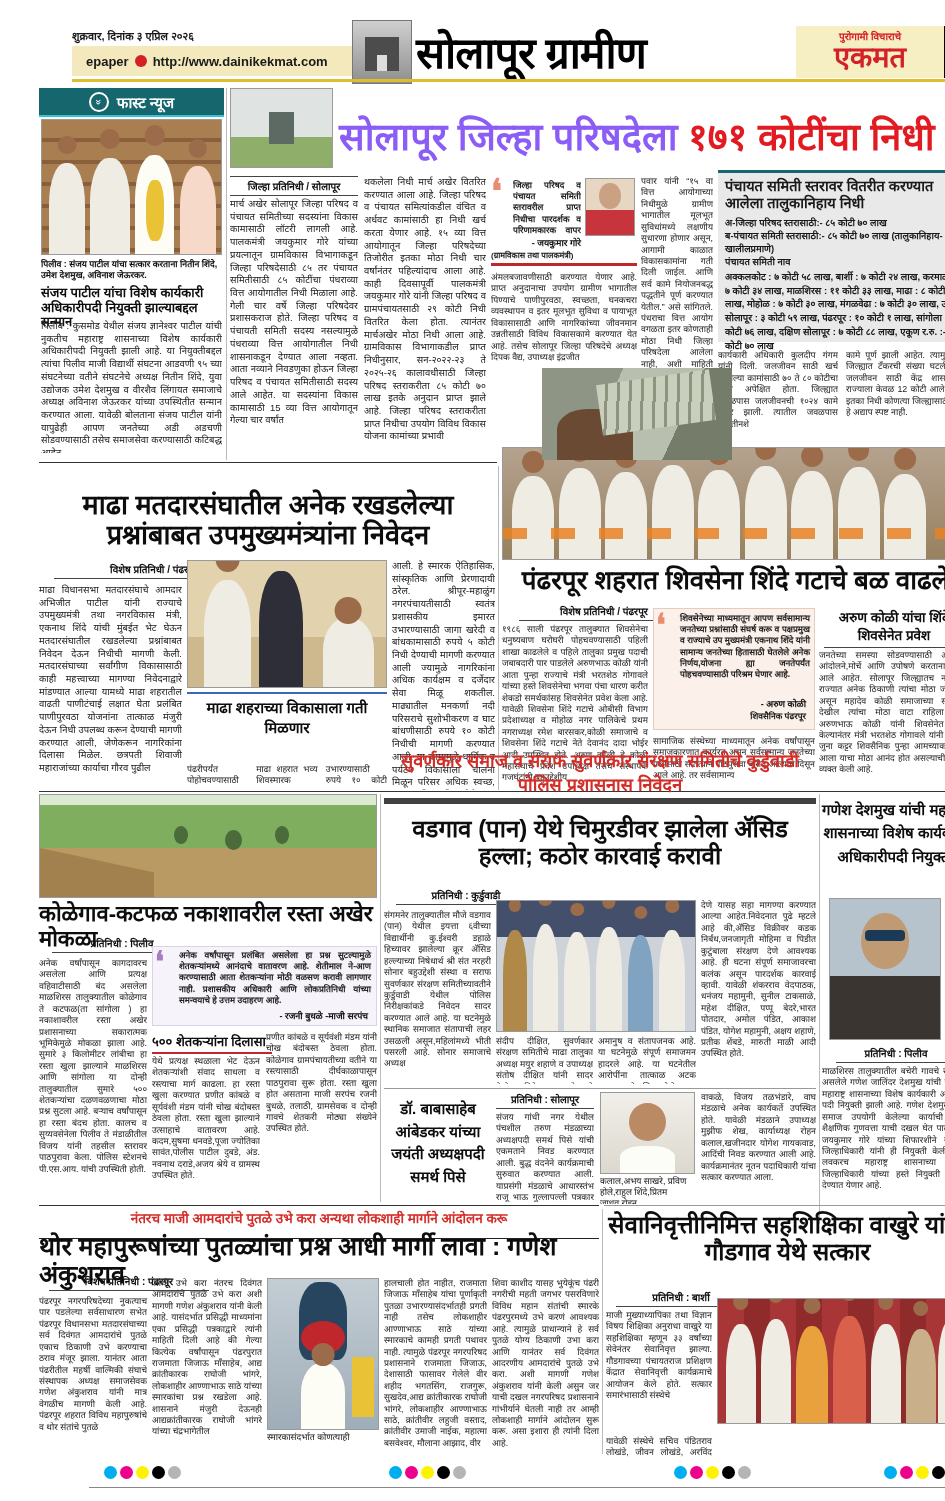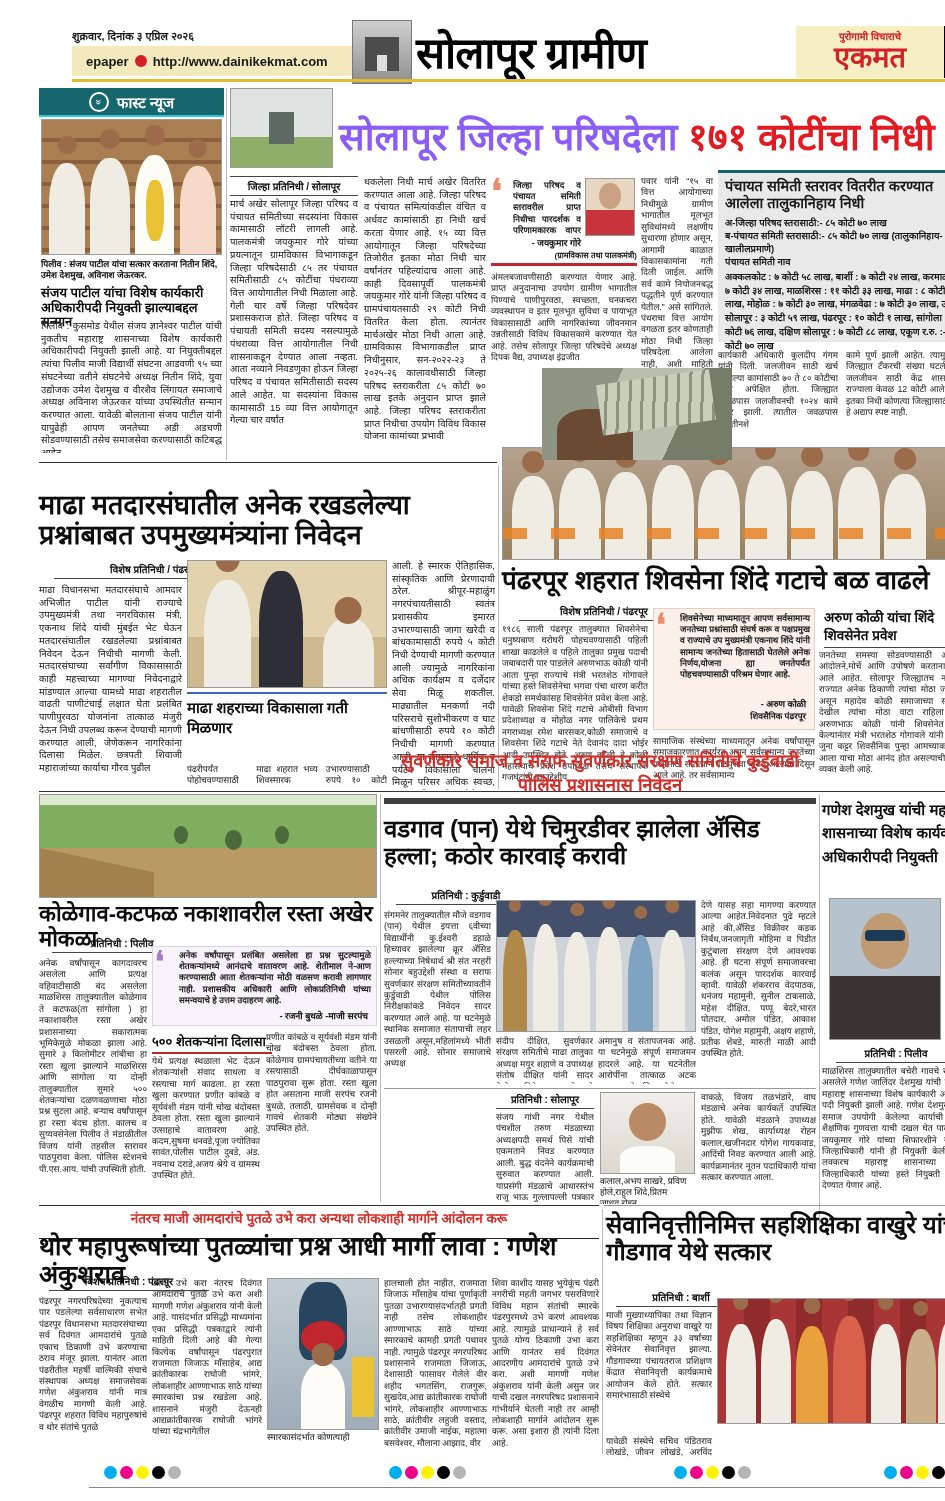--- a/index.html
+++ b/index.html
@@ -2,21 +2,21 @@
 <html><head>
 <meta charset="utf-8">
 <style>
   html,body{margin:0;padding:0;background:#fff;}
   #page{position:relative;width:945px;height:1501px;background:#fff;overflow:hidden;
         font-family:Liberation Sans, sans-serif;color:#1a1a1a;margin-left:24px;}
   .abs{position:absolute;}
   .b{font-size:9.5px;line-height:1.34;text-align:justify;color:#222;overflow:hidden;}
   .b2{font-size:8.8px;line-height:1.3;text-align:justify;color:#222;overflow:hidden;}
   .hl{font-weight:800;color:#0d0d0d;line-height:1.12;}
-  .center{}
+  .center{text-align:center;}
   .byline{font-weight:bold;font-size:10px;text-align:center;color:#111;border-bottom:1px solid #444;padding-bottom:2px;}
   .kicker{color:#d42d28;font-weight:800;text-align:center;}
   .rule{position:absolute;background:#333;}
   .vrule{position:absolute;background:#bbb;width:1px;}
   .photo{position:absolute;overflow:hidden;border:1px solid #9a9a9a;box-sizing:border-box;}
   .sil{position:absolute;bottom:0;border-radius:45% 45% 0 0;background:#efece4;}
   .sil::before{content:"";position:absolute;top:-30%;left:50%;transform:translateX(-50%);
                width:52%;padding-top:52%;border-radius:50%;background:#9c6b4a;}
   .caption{font-size:8.8px;line-height:1.25;font-weight:bold;color:#111;overflow:hidden;}
   .qmark{font-weight:900;line-height:0.8;}
@@ -86,21 +86,21 @@
     <span style="color:#8b5cf6;">सोलापूर जिल्हा परिषदेला </span><span style="color:#e21b22;">१७१ कोटींचा निधी</span>
   </div>
   <div class="byline abs" style="left:206px;top:176px;width:128px;border-top:1px solid #444;padding-top:2px;">जिल्हा प्रतिनिधी / सोलापूर</div>
   <div class="b abs" style="left:206px;top:198px;width:128px;height:258px;">मार्च अखेर सोलापूर जिल्हा परिषद व पंचायत समितीच्या सदस्यांना विकास कामासाठी लॉटरी लागली आहे. पालकमंत्री जयकुमार गोरे यांच्या प्रयत्नातून ग्रामविकास विभागाकडून जिल्हा परिषदेसाठी ८५ तर पंचायत समितीसाठी ८५ कोटींचा पंधराव्या वित्त आयोगातील निधी मिळाला आहे. गेली चार वर्षे जिल्हा परिषदेवर प्रशासकराज होते. जिल्हा परिषद व पंचायती समिती सदस्य नसल्यामुळे पंधराव्या वित्त आयोगातील निधी शासनाकडून देण्यात आला नव्हता. आता नव्याने निवडणुका होऊन जिल्हा परिषद व पंचायत समितीसाठी सदस्य आले आहेत. या सदस्यांना विकास कामासाठी 15 व्या वित्त आयोगातून गेल्या चार वर्षांत</div>
   <div class="b abs" style="left:340px;top:176px;width:122px;height:280px;">थकलेला निधी मार्च अखेर वितरित करण्यात आला आहे. जिल्हा परिषद व पंचायत समित्यांकडील वंचित व अर्धवट कामांसाठी हा निधी खर्च करता येणार आहे. १५ व्या वित्त आयोगातून जिल्हा परिषदेच्या तिजोरीत इतका मोठा निधी चार वर्षांनंतर पहिल्यांदाच आला आहे. काही दिवसापूर्वी पालकमंत्री जयकुमार गोरे यांनी जिल्हा परिषद व ग्रामपंचायतसाठी २९ कोटी निधी वितरित केला होता. त्यानंतर मार्चअखेर मोठा निधी आला आहे. ग्रामविकास विभागाकडील प्राप्त निधीनुसार, सन-२०२२-२३ ते २०२५-२६ कालावधीसाठी जिल्हा परिषद स्तराकरीता ८५ कोटी ७० लाख इतके अनुदान प्राप्त झाले आहे. जिल्हा परिषद स्तराकरीता प्राप्त निधीचा उपयोग विविध विकास योजना कामांच्या प्रभावी</div>
 
   <div class="quotebox" style="left:467px;top:176px;width:146px;height:90px;border-bottom:3px solid #c0272d;">
     <span class="qmark" style="position:absolute;left:0;top:2px;font-size:34px;color:#e98d70;">❛</span>
     <div class="qtext" style="position:absolute;left:22px;top:4px;width:68px;height:56px;overflow:hidden;">जिल्हा परिषद व पंचायत समिती स्तरावरील प्राप्त निधीचा पारदर्शक व परिणामकारक वापर करणार,</div>
     <div class="qauthor" style="position:absolute;left:10px;top:60px;width:80px;">- जयकुमार गोरे</div>
-    <div style="position:absolute;left:0;top:73px;width:100%;font-size:8px;font-weight:bold;text-align:right;">(ग्रामविकास तथा पालकमंत्री)</div>
+    <div style="position:absolute;left:0;top:73px;width:100%;font-size:8px;font-weight:bold;text-align:left;">(ग्रामविकास तथा पालकमंत्री)</div>
     <div class="photo ph-gore" style="left:94px;top:2px;width:50px;height:58px;">
       <div style="position:absolute;left:28%;top:8%;width:44%;height:46%;border-radius:50%;background:#caa183;"></div>
     </div>
   </div>
   <div class="b2 abs" style="left:467px;top:272px;width:146px;height:96px;">अंमलबजावणीसाठी करण्यात येणार आहे. प्राप्त अनुदानाचा उपयोग ग्रामीण भागातील पिण्याचे पाणीपुरवठा, स्वच्छता, घनकचरा व्यवस्थापन व इतर मूलभूत सुविधा व पायाभूत विकासासाठी आणि नागरिकांच्या जीवनमान उन्नतीसाठी विविध विकासकामे करण्यात येत आहे. तसेच सोलापूर जिल्हा परिषदेचे अध्यक्ष दिपक वैद्य, उपाध्यक्ष इंद्रजीत</div>
   <div class="photo ph-money" style="left:518px;top:368px;width:190px;height:92px;border:none;z-index:3;">
     <div style="position:absolute;left:8%;bottom:0;width:40%;height:55%;background:#6b4a33;border-radius:40% 40% 0 0;"></div>
     <div style="position:absolute;left:30%;top:10%;width:60%;height:55%;background:repeating-linear-gradient(100deg,#c9cfbd 0 9px,#8d937f 9px 12px);transform:rotate(-8deg);"></div>
   </div>
   <div class="b2 abs" style="left:617px;top:176px;width:72px;height:286px;">पवार यांनी “१५ वा वित्त आयोगाच्या निधीमुळे ग्रामीण भागातील मूलभूत सुविधांमध्ये लक्षणीय सुधारणा होणार असून, आगामी काळात विकासकामांना गती दिली जाईल. आणि सर्व कामे नियोजनबद्ध पद्धतीने पूर्ण करण्यात येतील.” असे सांगितले. पंधराचा वित्त आयोग वगळता इतर कोणताही मोठा निधी जिल्हा परिषदेला आलेला नाही, अशी माहिती जिल्हा परिषदेचे मुख्य</div>
@@ -190,20 +190,21 @@
     <div class="sil" style="left:34%;width:13%;height:76%;"></div>
     <div class="sil" style="left:50%;width:13%;height:80%;"></div>
     <div class="sil" style="left:66%;width:13%;height:74%;background:#7fa3c0;"></div>
     <div class="sil" style="left:82%;width:13%;height:78%;"></div>
   </div>
   <div class="b2 abs" style="left:472px;top:1036px;width:97px;height:48px;">संदीप दीक्षित, सुवर्णकार संरक्षण समितीचे माढा तालुका अध्यक्ष मयुर शहाणे व उपाध्यक्ष संतोष दीक्षित यांनी सादर केलेल्या निवेदनात म्हटले आहे की,निरपराध चिमुकली ईश्वरीवर झालेला ॲसिड हल्ला हा अत्यंत</div>
   <div class="b2 abs" style="left:574px;top:1036px;width:98px;height:48px;">अमानुष व संतापजनक आहे. या घटनेमुळे संपूर्ण समाजमन हादरले आहे. या घटनेतील आरोपींना तात्काळ अटक करून कठोर शिक्षा देणे, सदर खटला फास्ट ट्रॅक कोर्टात चालवावा तसेच पीडितेला आर्थिक मदत व मोफत उपचार</div>
   <div class="b2 abs" style="left:677px;top:900px;width:115px;height:184px;">देणे यासह सहा मागण्या करण्यात आल्या आहेत.निवेदनात पुढे म्हटले आहे की,ॲसिड विक्रीवर कडक निर्बंध,जनजागृती मोहिमा व पिडीत कुटुंबाला संरक्षण देणे आवश्यक आहे. ही घटना संपूर्ण समाजावरचा कलंक असून पारदर्शक कारवाई व्हावी. यावेळी शंकरराव वेदपाठक, धनंजय महामुनी, सुनील टाकसाळे, महेश दीक्षित, पप्पू बेदरे,भारत पोतदार, अमोल पंडित, आकाश पंडित, योगेश महामुनी, अक्षय शहाणे, प्रतीक शेंबडे, मारुती माळी आदी उपस्थित होते.</div>
 
   <div class="rule" style="left:360px;top:1088px;width:432px;height:1px;background:#999;"></div>
+  <div class="hl center abs" style="left:360px;top:1098px;width:108px;font-size:15px;line-height:1.5;">डॉ. बाबासाहेब आंबेडकर यांच्या जयंती अध्यक्षपदी समर्थ पिसे</div>
   <div class="byline abs" style="left:472px;top:1092px;width:98px;">प्रतिनिधी : सोलापूर</div>
   <div class="b2 abs" style="left:472px;top:1112px;width:98px;height:90px;">संजय गांधी नगर येथील पंचशील तरुण मंडळाच्या अध्यक्षपदी समर्थ पिसे यांची एकमताने निवड करण्यात आली. बुद्ध वंदनेने कार्यक्रमाची सुरुवात करण्यात आली. याप्रसंगी मंडळाचे आधारस्तंभ राजू भाऊ गुल्लापल्ली पत्रकार नागेश</div>
   <div class="photo ph-samarth" style="left:576px;top:1092px;width:95px;height:82px;">
     <div style="position:absolute;left:30%;top:12%;width:40%;height:48%;border-radius:50%;background:#b98a63;"></div>
     <div style="position:absolute;left:20%;bottom:0;width:60%;height:34%;border-radius:40% 40% 0 0;background:#fdfdf8;"></div>
   </div>
   <div class="caption abs" style="left:576px;top:1176px;width:96px;height:28px;font-weight:normal;">कलाल,अभय साखरे, प्रविण होले,राहुल शिंदे,प्रितम जाधव,रोहन</div>
   <div class="b2 abs" style="left:677px;top:1092px;width:115px;height:112px;">वाकळे, विजय तळभंडारे, वाघ मंडळाचे अनेक कार्यकर्ते उपस्थित होते. यावेळी मंडळाने उपाध्यक्ष मुझीफ शेख, कार्याध्यक्ष रोहन कलाल,खजीनदार योगेश गायकवाड, आदिंची निवड करण्यात आली आहे. कार्यक्रमानंतर नूतन पदाधिकारी यांचा सत्कार करण्यात आला.</div>
   <div class="vrule" style="left:795px;top:794px;height:430px;"></div>
 

